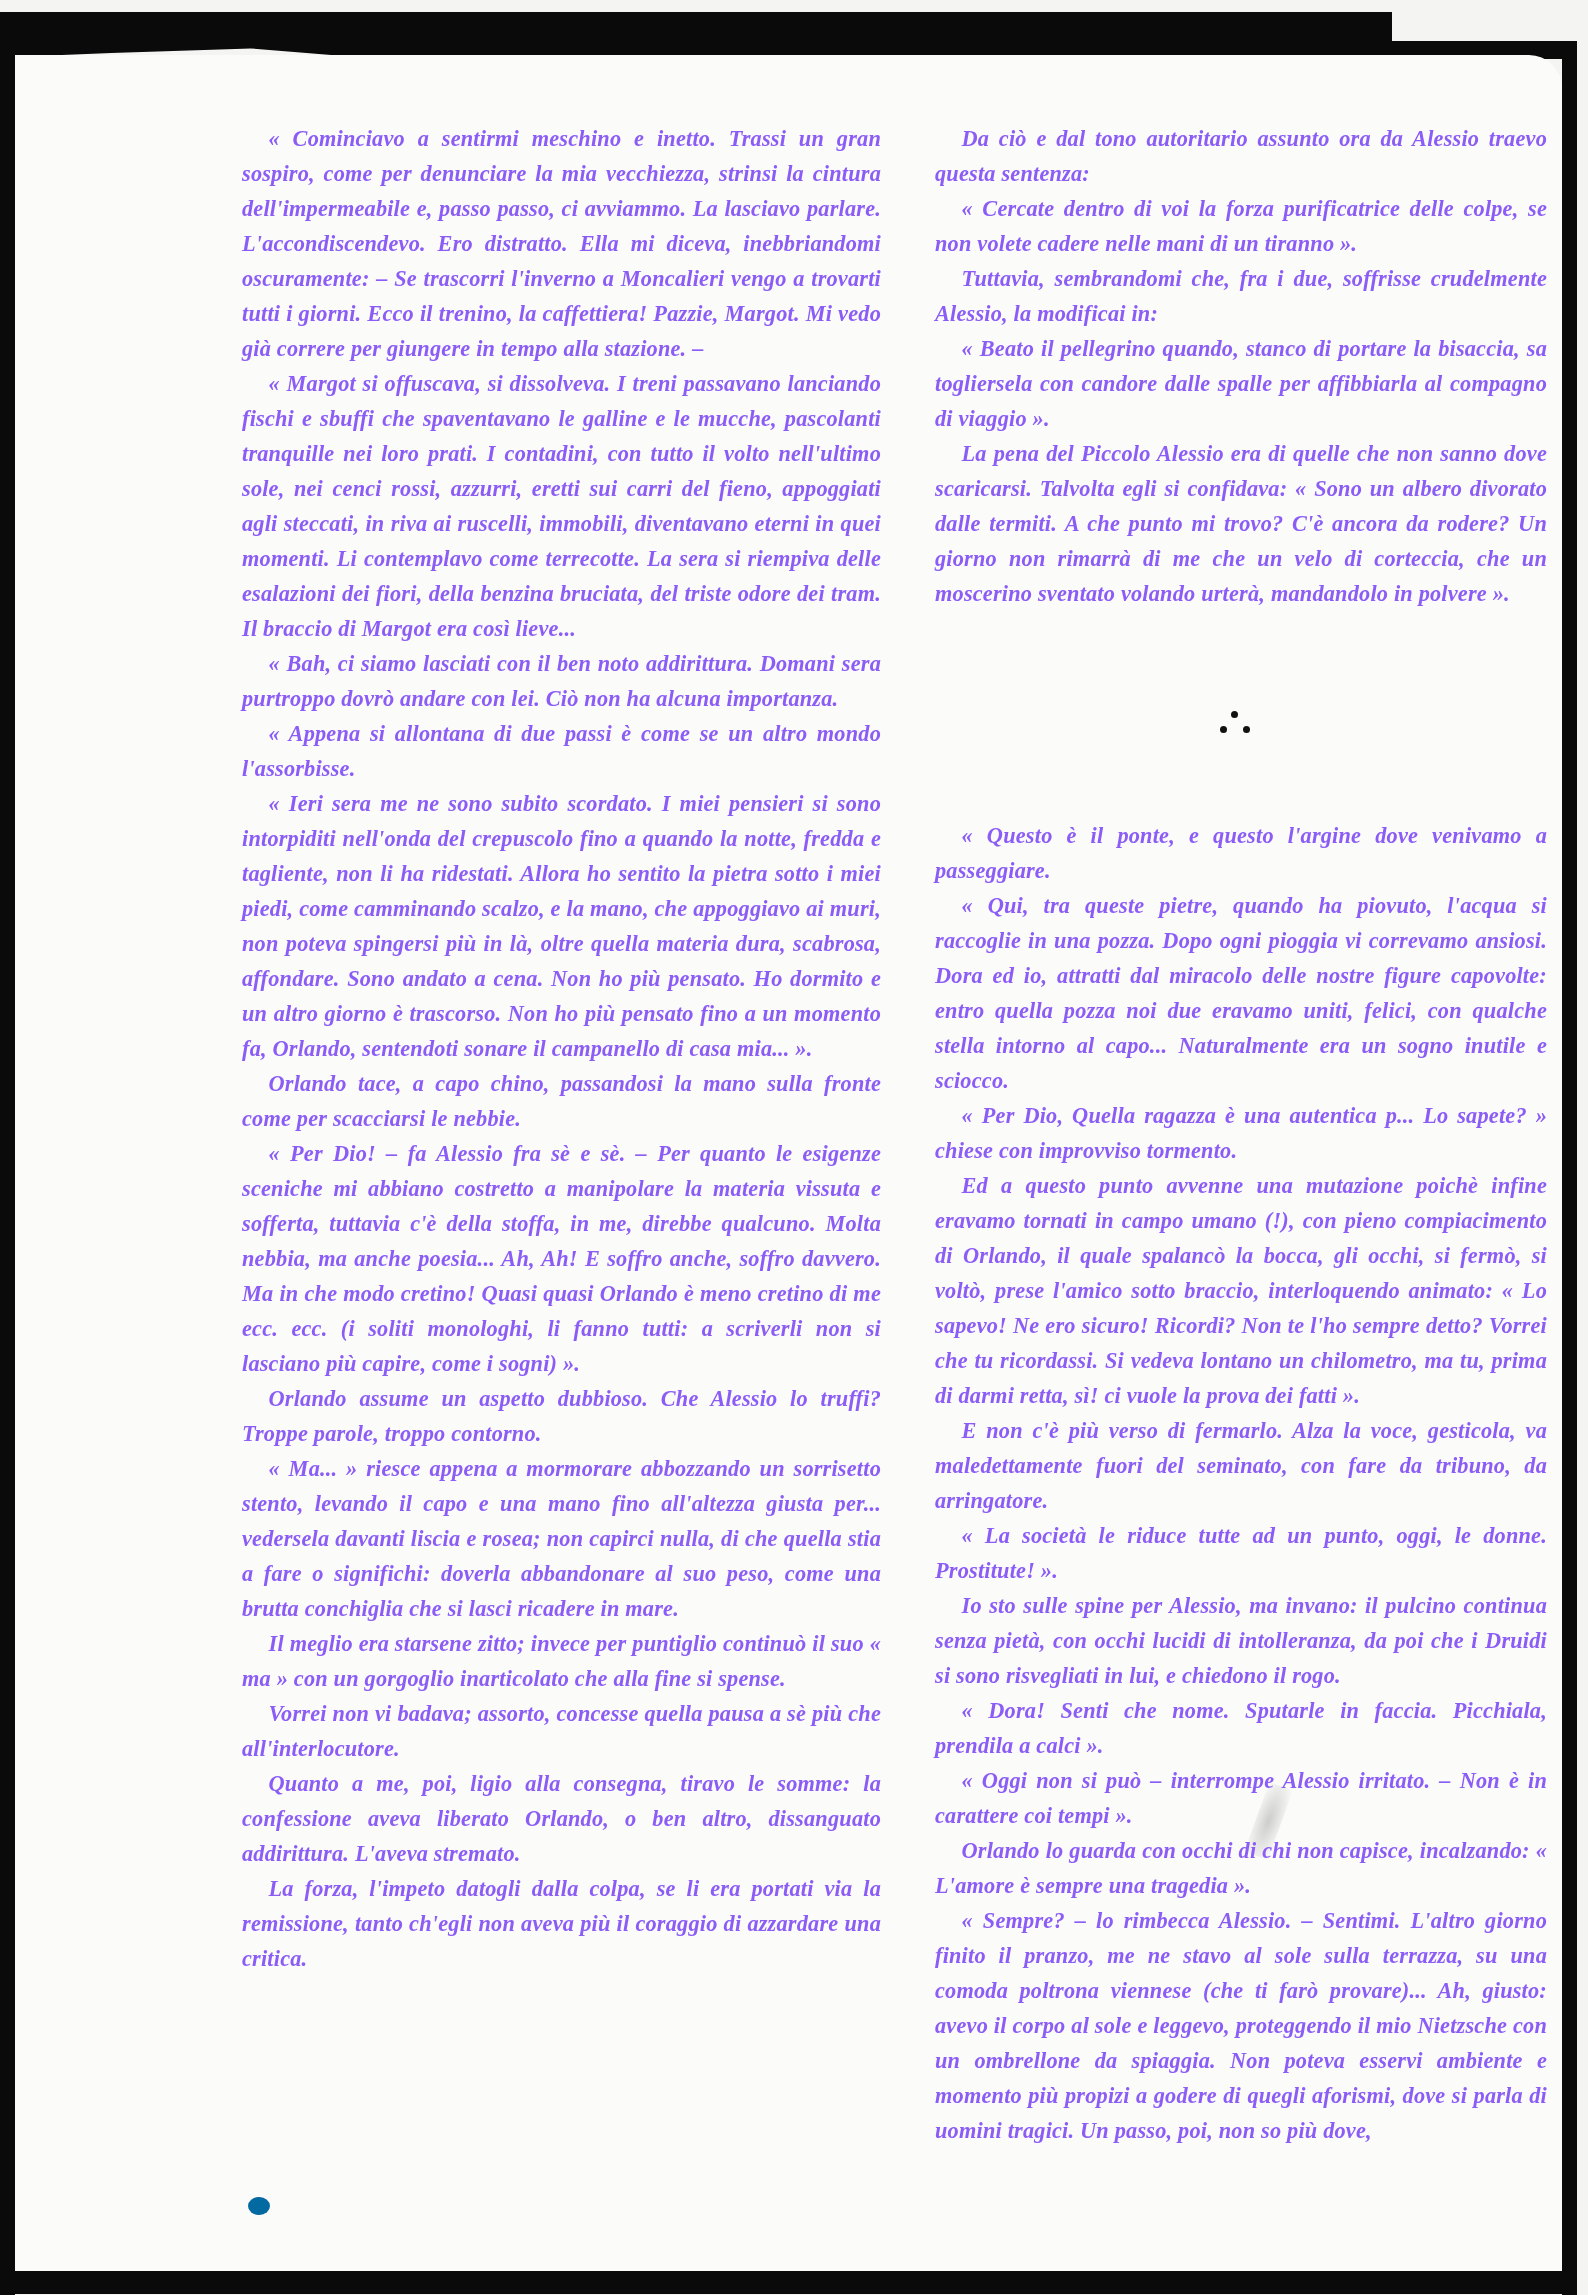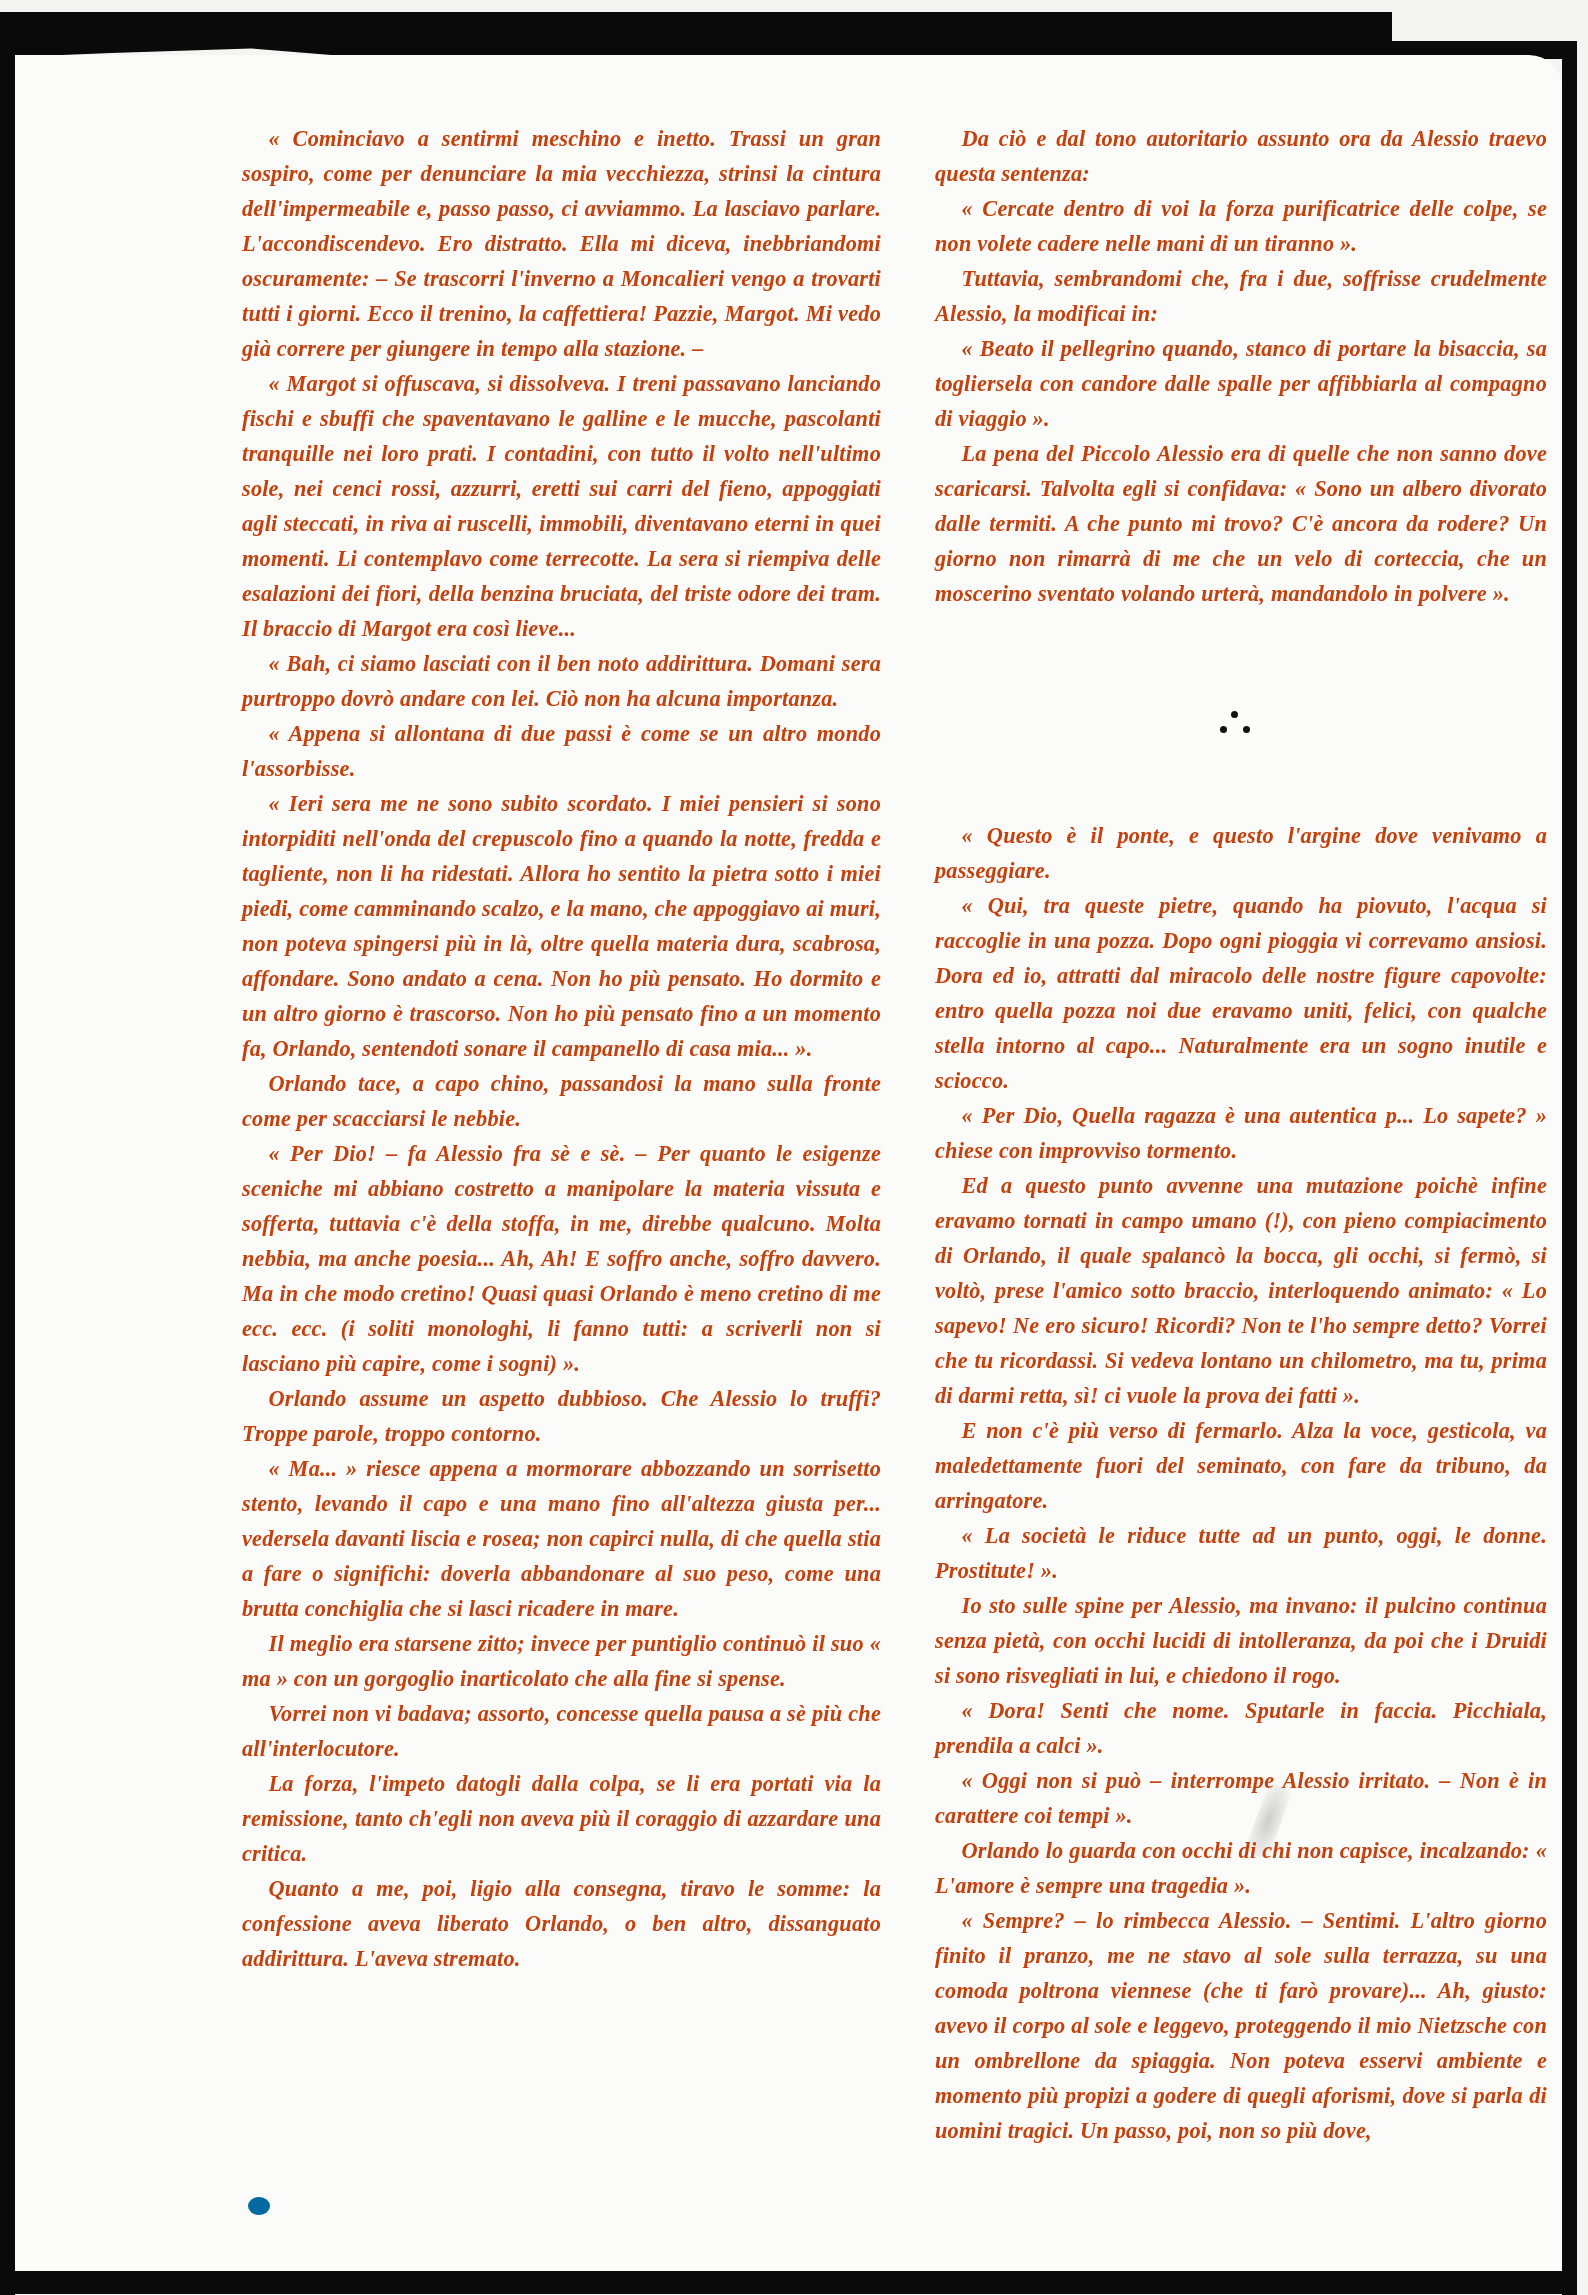--- a/index.html
+++ b/index.html
@@ -23,21 +23,21 @@
   }
   .frame-bottom {
     position:absolute; left:0; top:2271px; width:1577px; height:23px; background:#0a0a0a;
   }
   .page {
     position:absolute; left:15px; top:55px; width:1547px; height:2216px;
     background:#fbfbfa; border-radius:0 33px 0 0;
   }
   .col {
     position:absolute; top:121px;
-    font-style:italic; font-weight:bold; color:#c2410c;
+    font-style:italic; font-weight:bold; color:#8b5cf6;
     font-size:22.3px; line-height:35px; text-align:justify;
     letter-spacing:0.2px;
   }
   .col-left { left:242px; width:639px; }
   .col-right { left:935px; width:612px; }
   .col p { margin:0; text-indent:26.5px; }
   .dinkus {
     position:relative; height:124px; margin-top:50px; margin-bottom:33px;
   }
   .dot { position:absolute; width:7.4px; height:7.4px; border-radius:50%; background:#111; }
@@ -72,22 +72,22 @@
   <p>« Margot si offuscava, si dissolveva. I treni passavano lanciando fischi e sbuffi che spaventavano le galline e le mucche, pascolanti tranquille nei loro prati. I contadini, con tutto il volto nell'ultimo sole, nei cenci rossi, azzurri, eretti sui carri del fieno, appoggiati agli steccati, in riva ai ruscelli, immobili, diventavano eterni in quei momenti. Li contemplavo come terrecotte. La sera si riempiva delle esalazioni dei fiori, della benzina bruciata, del triste odore dei tram. Il braccio di Margot era così lieve...</p>
   <p>« Bah, ci siamo lasciati con il ben noto addirittura. Domani sera purtroppo dovrò andare con lei. Ciò non ha alcuna importanza.</p>
   <p>« Appena si allontana di due passi è come se un altro mondo l'assorbisse.</p>
   <p>« Ieri sera me ne sono subito scordato. I miei pensieri si sono intorpiditi nell'onda del crepuscolo fino a quando la notte, fredda e tagliente, non li ha ridestati. Allora ho sentito la pietra sotto i miei piedi, come camminando scalzo, e la mano, che appoggiavo ai muri, non poteva spingersi più in là, oltre quella materia dura, scabrosa, affondare. Sono andato a cena. Non ho più pensato. Ho dormito e un altro giorno è trascorso. Non ho più pensato fino a un momento fa, Orlando, sentendoti sonare il campanello di casa mia... ».</p>
   <p>Orlando tace, a capo chino, passandosi la mano sulla fronte come per scacciarsi le nebbie.</p>
   <p>« Per Dio! – fa Alessio fra sè e sè. – Per quanto le esigenze sceniche mi abbiano costretto a manipolare la materia vissuta e sofferta, tuttavia c'è della stoffa, in me, direbbe qualcuno. Molta nebbia, ma anche poesia... Ah, Ah! E soffro anche, soffro davvero. Ma in che modo cretino! Quasi quasi Orlando è meno cretino di me ecc. ecc. (i soliti monologhi, li fanno tutti: a scriverli non si lasciano più capire, come i sogni) ».</p>
   <p>Orlando assume un aspetto dubbioso. Che Alessio lo truffi? Troppe parole, troppo contorno.</p>
   <p>« Ma... » riesce appena a mormorare abbozzando un sorrisetto stento, levando il capo e una mano fino all'altezza giusta per... vedersela davanti liscia e rosea; non capirci nulla, di che quella stia a fare o significhi: doverla abbandonare al suo peso, come una brutta conchiglia che si lasci ricadere in mare.</p>
   <p>Il meglio era starsene zitto; invece per puntiglio continuò il suo « ma » con un gorgoglio inarticolato che alla fine si spense.</p>
   <p>Vorrei non vi badava; assorto, concesse quella pausa a sè più che all'interlocutore.</p>
+  <p>Quanto a me, poi, ligio alla consegna, tiravo le somme: la confessione aveva liberato Orlando, o ben altro, dissanguato addirittura. L'aveva stremato.</p>
   <p>La forza, l'impeto datogli dalla colpa, se li era portati via la remissione, tanto ch'egli non aveva più il coraggio di azzardare una critica.</p>
-  <p>Quanto a me, poi, ligio alla consegna, tiravo le somme: la confessione aveva liberato Orlando, o ben altro, dissanguato addirittura. L'aveva stremato.</p>
 </div>
 
 <div class="col col-right">
   <p>Da ciò e dal tono autoritario assunto ora da Alessio traevo questa sentenza:</p>
   <p>« Cercate dentro di voi la forza purificatrice delle colpe, se non volete cadere nelle mani di un tiranno ».</p>
   <p>Tuttavia, sembrandomi che, fra i due, soffrisse crudelmente Alessio, la modificai in:</p>
   <p>« Beato il pellegrino quando, stanco di portare la bisaccia, sa togliersela con candore dalle spalle per affibbiarla al compagno di viaggio ».</p>
   <p>La pena del Piccolo Alessio era di quelle che non sanno dove scaricarsi. Talvolta egli si confidava: « Sono un albero divorato dalle termiti. A che punto mi trovo? C'è ancora da rodere? Un giorno non rimarrà di me che un velo di corteccia, che un moscerino sventato volando urterà, mandandolo in polvere ».</p>
 
   <div class="dinkus">

